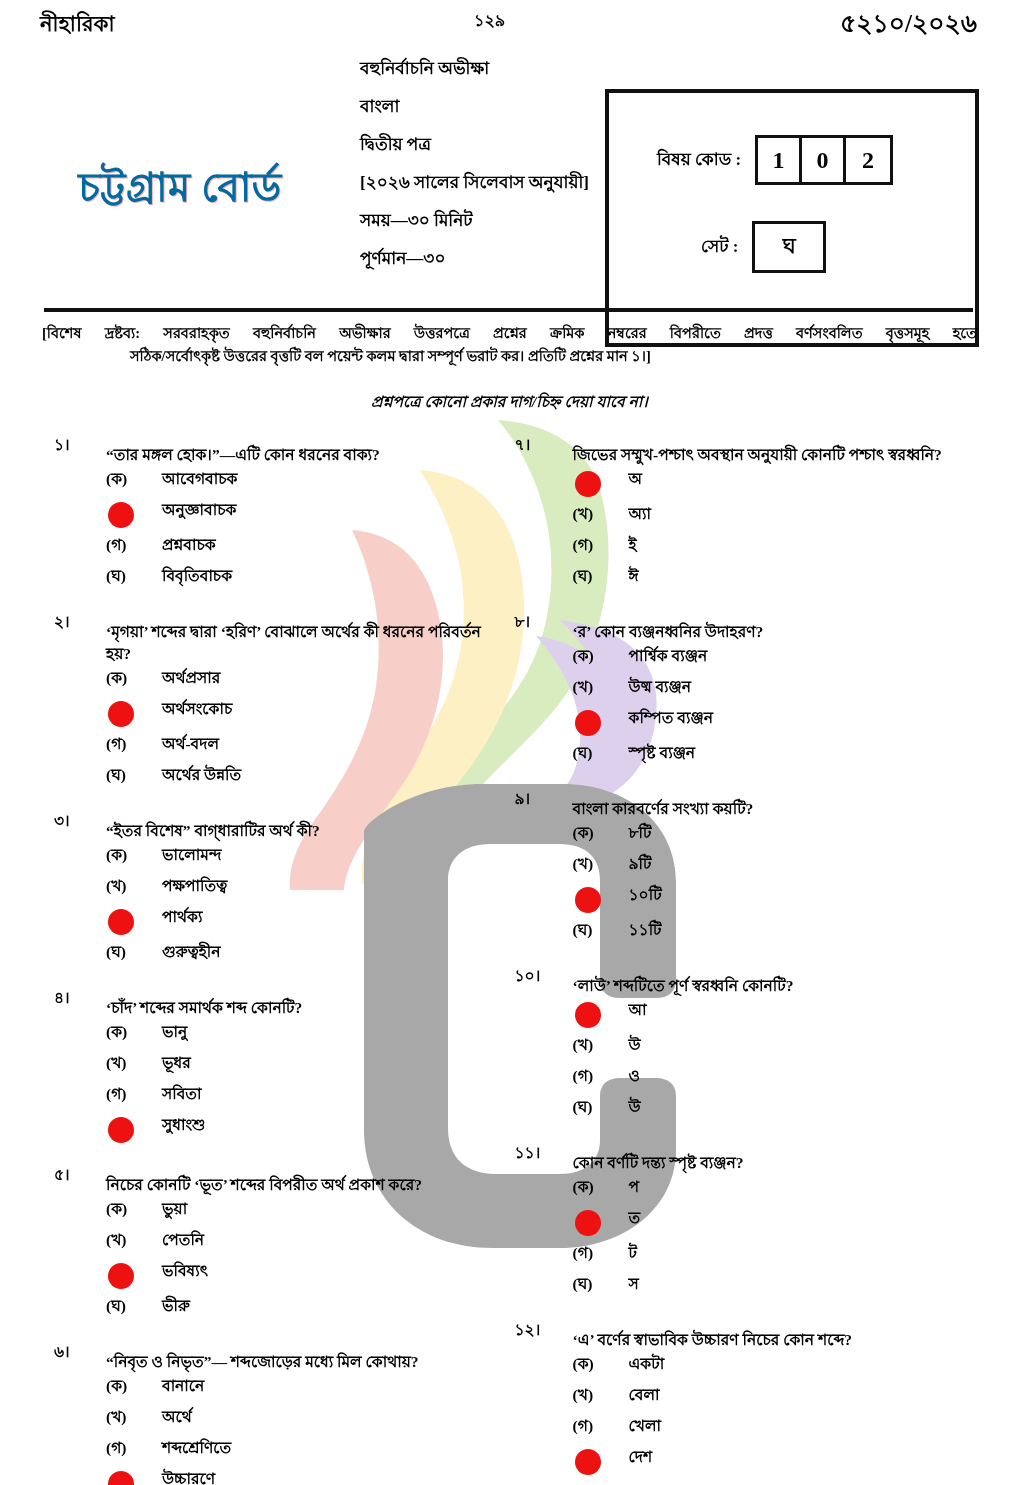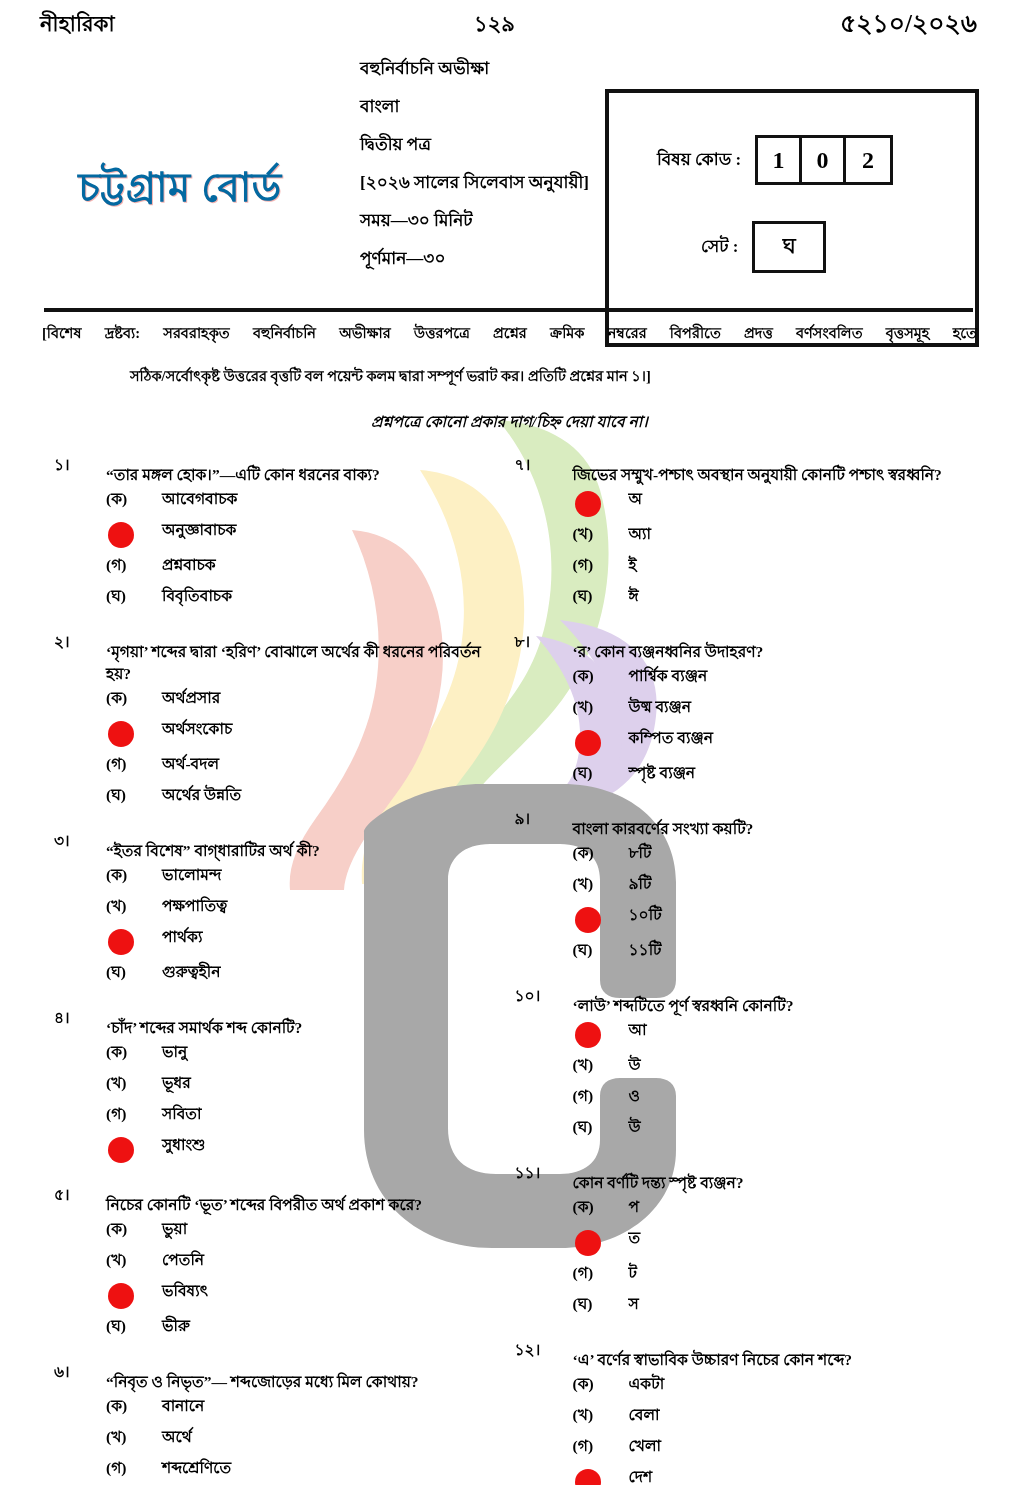--- a/index.html
+++ b/index.html
@@ -36,21 +36,21 @@
     position: relative;
     height: 44px;
     padding: 8px 26px 0 40px;
   }
   .toprow .tl {
     position: absolute; left: 38px; top: 6px;
     font-size: 21px; font-weight: 700; letter-spacing: .2px;
   }
   .toprow .tc {
     position: absolute; left: 472px; top: 6px;
-    font-size: 21px; font-weight: 700;
+    font-size: 16px; font-weight: 700;
   }
   .toprow .tr {
     position: absolute; right: 30px; top: 2px;
     font-size: 25px; font-weight: 700;
   }
 
   
   .header {
     position: relative;
     height: 262px;
@@ -133,21 +133,21 @@
     margin: 10px 30px 0 40px;
     font-size: 14.5px;
     font-weight: 700;
     line-height: 1.62;
   }
   .instructions .ins-line {
     display: block;
     text-align: justify;
   }
   .instructions .ins-l1 { text-align: justify; text-align-last: justify; }
-  .instructions .ins-l2 { padding-left: 88px; margin-top: 20px; }
+  .instructions .ins-l2 { padding-left: 88px; }
   .no-mark {
     text-align: center;
     font-size: 15.5px;
     font-weight: 700;
     margin-top: 20px;
     font-style: italic;
   }
 
   
   .columns {

